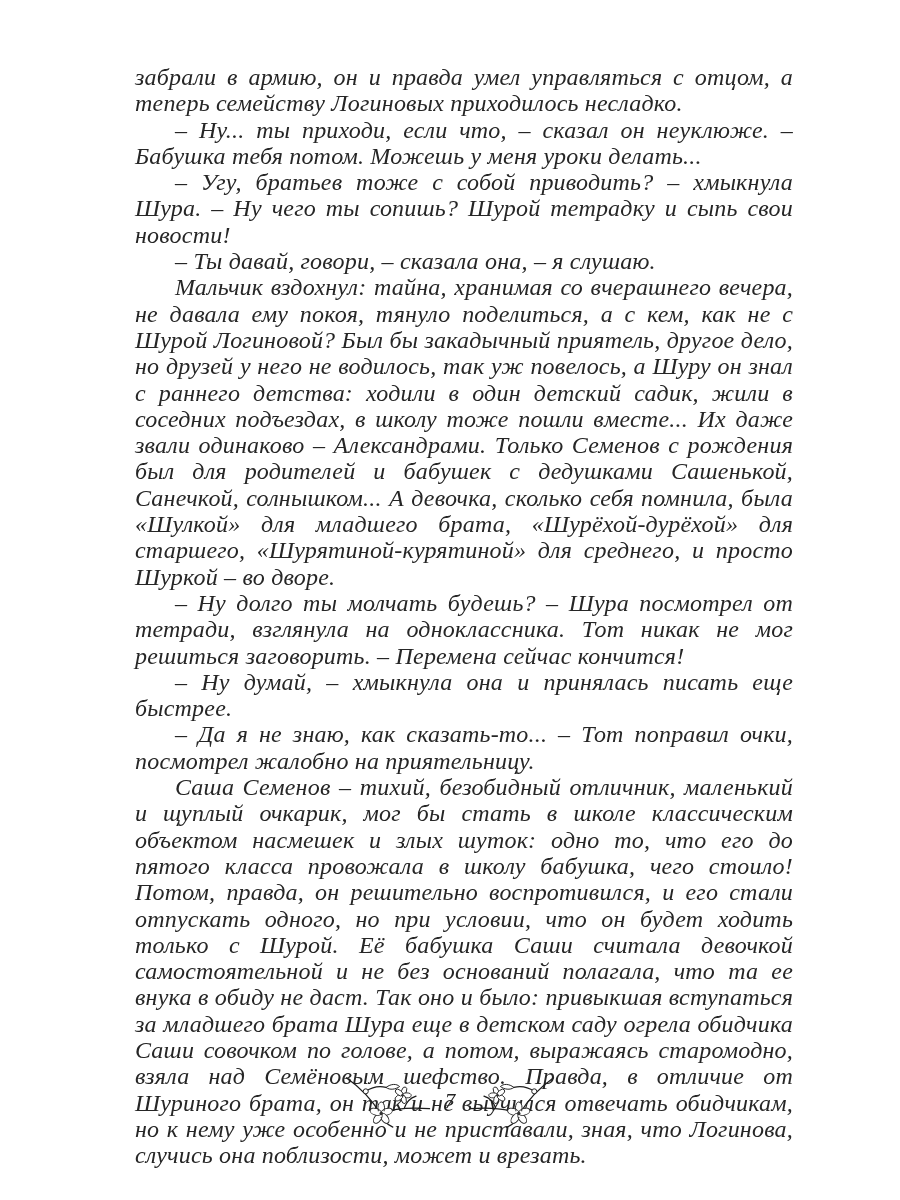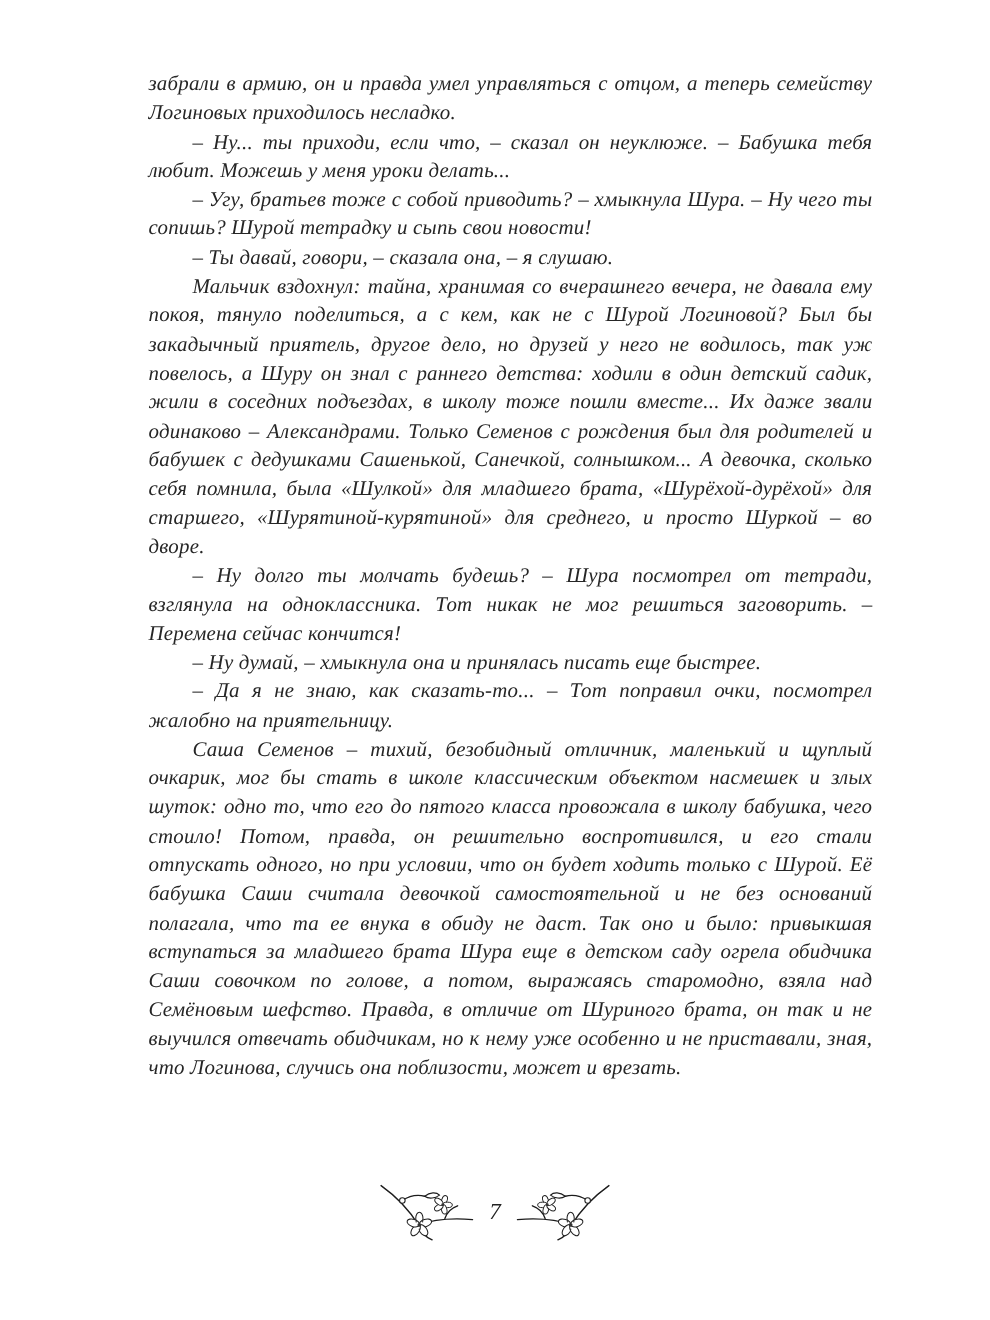--- a/index.html
+++ b/index.html
@@ -19,21 +19,21 @@
     background: #ffffff;
     color: #262626;
   }
   .text-block {
     position: absolute;
     left: 135px;
     top: 64px;
     width: 658px;
     font-family: "Liberation Serif", "DejaVu Serif", serif;
     font-style: italic;
-    font-size: 19px;
+    font-size: 24px;
     line-height: 26.3px;
     text-align: justify;
     letter-spacing: 0.2px;
     hyphens: auto;
     -webkit-hyphens: auto;
   }
   .para {
     margin: 0;
     text-indent: 40px;
   }
@@ -72,21 +72,21 @@
     height: 100%;
   }
 </style>
 </head>
 <body>
 
 <div class="page">
 
   <div class="text-block">
     <p class="para no-indent">забрали в армию, он и правда умел управляться с отцом, а теперь семейству Логиновых приходилось несладко.</p>
-    <p class="para">– Ну... ты приходи, если что, – сказал он неуклюже. – Бабушка тебя любит. Можешь у меня уроки делать...</p>
+    <p class="para">– Ну... ты приходи, если что, – сказал он неуклюже. – Бабушка тебя потом. Можешь у меня уроки делать...</p>
     <p class="para">– Угу, братьев тоже с собой приводить? – хмыкнула Шура. – Ну чего ты сопишь? Шурой тетрадку и сыпь свои новости!</p>
     <p class="para">– Ты давай, говори, – сказала она, – я слушаю.</p>
     <p class="para">Мальчик вздохнул: тайна, хранимая со вчерашнего вечера, не давала ему покоя, тянуло поделиться, а с кем, как не с Шурой Логиновой? Был бы закадычный приятель, другое дело, но друзей у него не водилось, так уж повелось, а Шуру он знал с раннего детства: ходили в один детский садик, жили в соседних подъездах, в школу тоже пошли вместе... Их даже звали одинаково – Александрами. Только Семенов с рождения был для родителей и бабушек с дедушками Сашенькой, Санечкой, солнышком... А девочка, сколько себя помнила, была «Шулкой» для младшего брата, «Шурёхой-дурёхой» для старшего, «Шурятиной-курятиной» для среднего, и просто Шуркой – во дворе.</p>
     <p class="para">– Ну долго ты молчать будешь? – Шура посмотрел от тетради, взглянула на одноклассника. Тот никак не мог решиться заговорить. – Перемена сейчас кончится!</p>
     <p class="para">– Ну думай, – хмыкнула она и принялась писать еще быстрее.</p>
     <p class="para">– Да я не знаю, как сказать-то... – Тот поправил очки, посмотрел жалобно на приятельницу.</p>
     <p class="para">Саша Семенов – тихий, безобидный отличник, маленький и щуплый очкарик, мог бы стать в школе классическим объектом насмешек и злых шуток: одно то, что его до пятого класса провожала в школу бабушка, чего стоило! Потом, правда, он решительно воспротивился, и его стали отпускать одного, но при условии, что он будет ходить только с Шурой. Её бабушка Саши считала девочкой самостоятельной и не без оснований полагала, что та ее внука в обиду не даст. Так оно и было: привыкшая вступаться за младшего брата Шура еще в детском саду огрела обидчика Саши совочком по голове, а потом, выражаясь старомодно, взяла над Семёновым шефство. Правда, в отличие от Шуриного брата, он так и не выучился отвечать обидчикам, но к нему уже особенно и не приставали, зная, что Логинова, случись она поблизости, может и врезать.</p>
   </div>
 
   <div class="footer">

